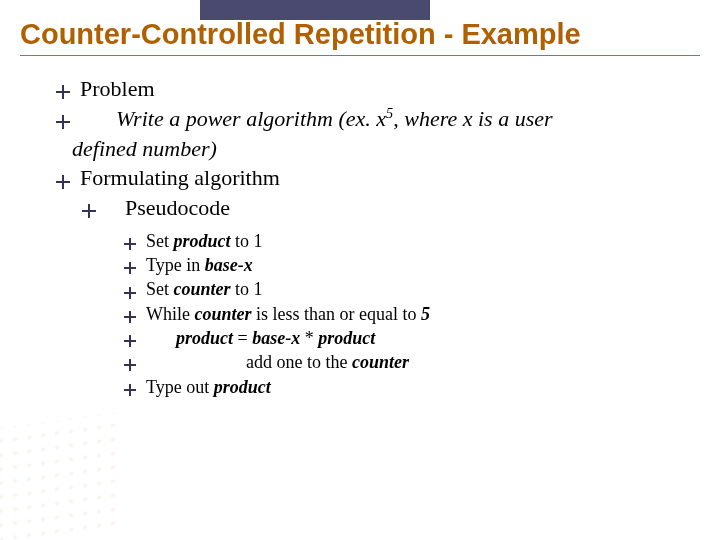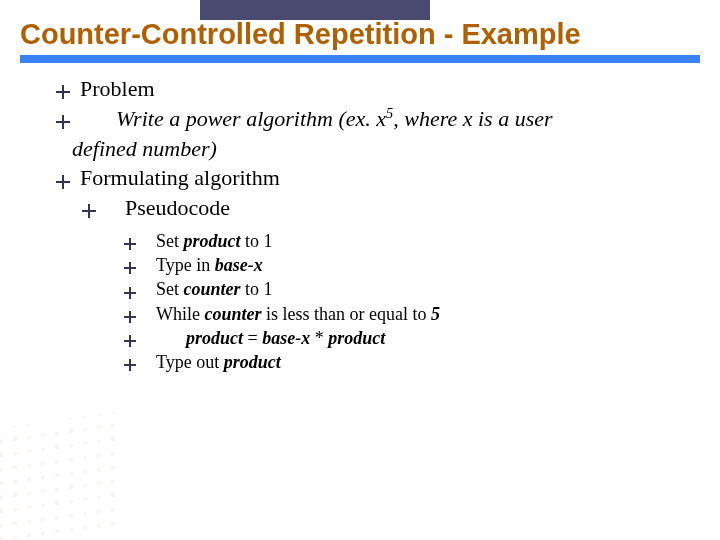--- a/index.html
+++ b/index.html
@@ -28,21 +28,21 @@
   }
   .title {
     position: absolute;
     top: 18px;
     left: 20px;
     right: 20px;
     font-family: Arial, Helvetica, sans-serif;
     font-weight: 700;
     font-size: 29px;
     color: #b06000;
-    border-bottom: 8px solid #3b82f6;
+    border-bottom: 1px solid #3b82f6;
     padding-bottom: 4px;
   }
   .body {
     position: absolute;
     top: 74px;
     left: 56px;
     right: 30px;
     font-size: 22px;
     line-height: 1.35;
   }
@@ -73,21 +73,21 @@
   .bullet::after {
     top: 6px;
     left: 0;
     width: 14px;
     height: 2px;
   }
   .cont {
     margin-left: 16px;
   }
   .l2 { margin-left: 26px; gap: 19px; }
-  .l3 { margin-left: 68px; font-size: 18px; gap: 10px; }
+  .l3 { margin-left: 68px; font-size: 18px; }
   .l3 .bullet { width: 12px; height: 12px; margin-top: 6px; }
   .l3 .bullet::before { left: 5px; width: 2px; height: 12px; }
   .l3 .bullet::after  { top: 5px; height: 2px; width: 12px; }
   .ital { font-style: italic; }
   .bital { font-style: italic; font-weight: 700; }
   .bital-u { font-style: italic; font-weight: 700; }
   sup { font-size: 0.65em; font-style: italic; }
   .pad { display:inline-block; }
   .deco-dots {
     position: absolute;
@@ -156,20 +156,24 @@
     <div class="row l3">
       <span class="bullet"></span>
       <span><span>While </span><span class="bital">counter</span><span> is less than or equal to </span><span class="bital">5</span></span>
     </div>
 
     <div class="row l3">
       <span class="bullet"></span>
       <span><span class="pad" style="width:30px"></span><span class="bital">product</span><span> = </span><span class="bital-u">base-x</span><span> * </span><span class="bital">product</span></span>
     </div>
 
+    <div class="row l3">
+      <span class="bullet"></span>
+      <span><span class="pad" style="width:100px"></span><span>add one to the </span><span class="bital">counter</span></span>
+    </div>
 
     <div class="row l3">
       <span class="bullet"></span>
       <span><span>Type out </span><span class="bital">product</span></span>
     </div>
 
   </div>
 </div>
 
 </body></html>

